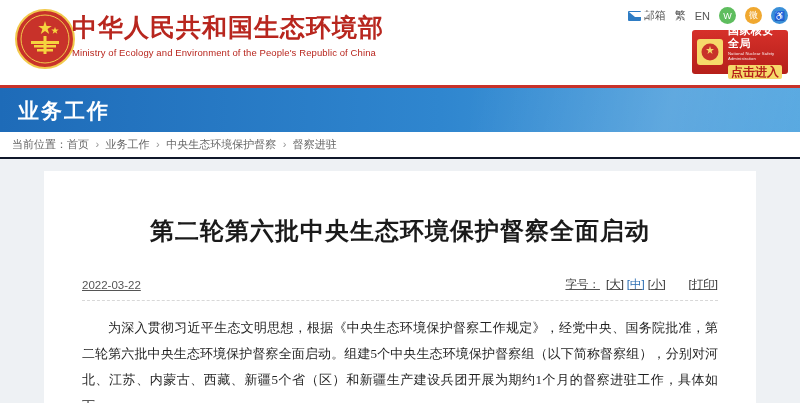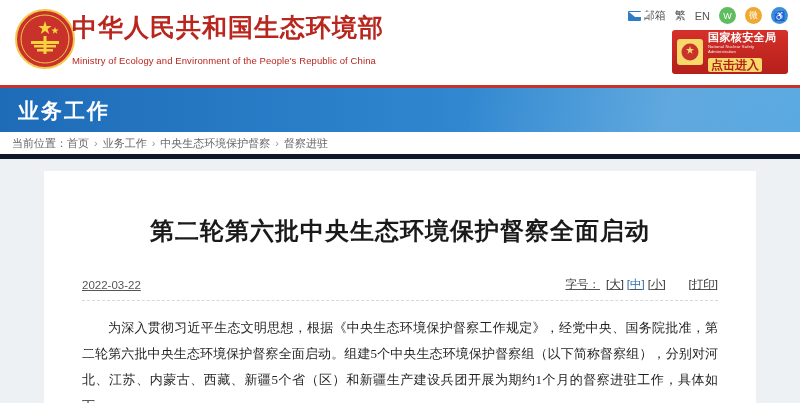--- a/index.html
+++ b/index.html
@@ -36,21 +36,21 @@
     font-weight: bold;
     color: #b8261e;
     letter-spacing: 1px;
     line-height: 1.15;
     white-space: nowrap;
     font-family: "Liberation Serif", serif;
   }
   .brand-en {
     font-size: 9.5px;
     color: #b8261e;
-    margin-top: 12px;
+    margin-top: 4px;
     white-space: nowrap;
     letter-spacing: 0.1px;
   }
 
   
   .toplinks {
     position: absolute;
     right: 12px; top: 7px;
     display: flex;
     align-items: center;
@@ -139,21 +139,21 @@
     align-items: center;
     white-space: nowrap;
   }
   .hot-row .label { color: #777; }
   .hot-row a { color: #888; text-decoration: none; }
 
   
   .badge {
     position: absolute;
     right: 12px; top: 30px;
-    width: 116px; height: 44px;
+    width: 96px; height: 44px;
     background: linear-gradient(180deg, #d6302a 0%, #b51f1a 100%);
     border-radius: 3px;
     color: #fff;
     display: flex;
     align-items: center;
     padding: 0 5px;
   }
   .badge-emblem {
     width: 26px; height: 26px;
     background: #f6d96a;
@@ -196,26 +196,27 @@
     font-size: 21px;
     font-weight: bold;
     letter-spacing: 2px;
     font-family: "Liberation Serif", serif;
   }
 
   
   .crumb-bar {
     height: 27px;
     background: #ffffff;
-    border-bottom: 5px solid #0f172a;
+    border-bottom: 2px solid #0f172a;
     display: flex;
     align-items: center;
     padding-left: 12px;
     font-size: 11px;
     color: #666;
+    font-family: Liberation Mono, monospace;
   }
   .crumb-bar a { color: #666; text-decoration: none; }
   .crumb-sep { margin: 0 5px; color: #999; }
 
   
   .page-bg {
     background: #eef1f4;
     padding: 12px 0 0 0;
     height: 244px;
   }

